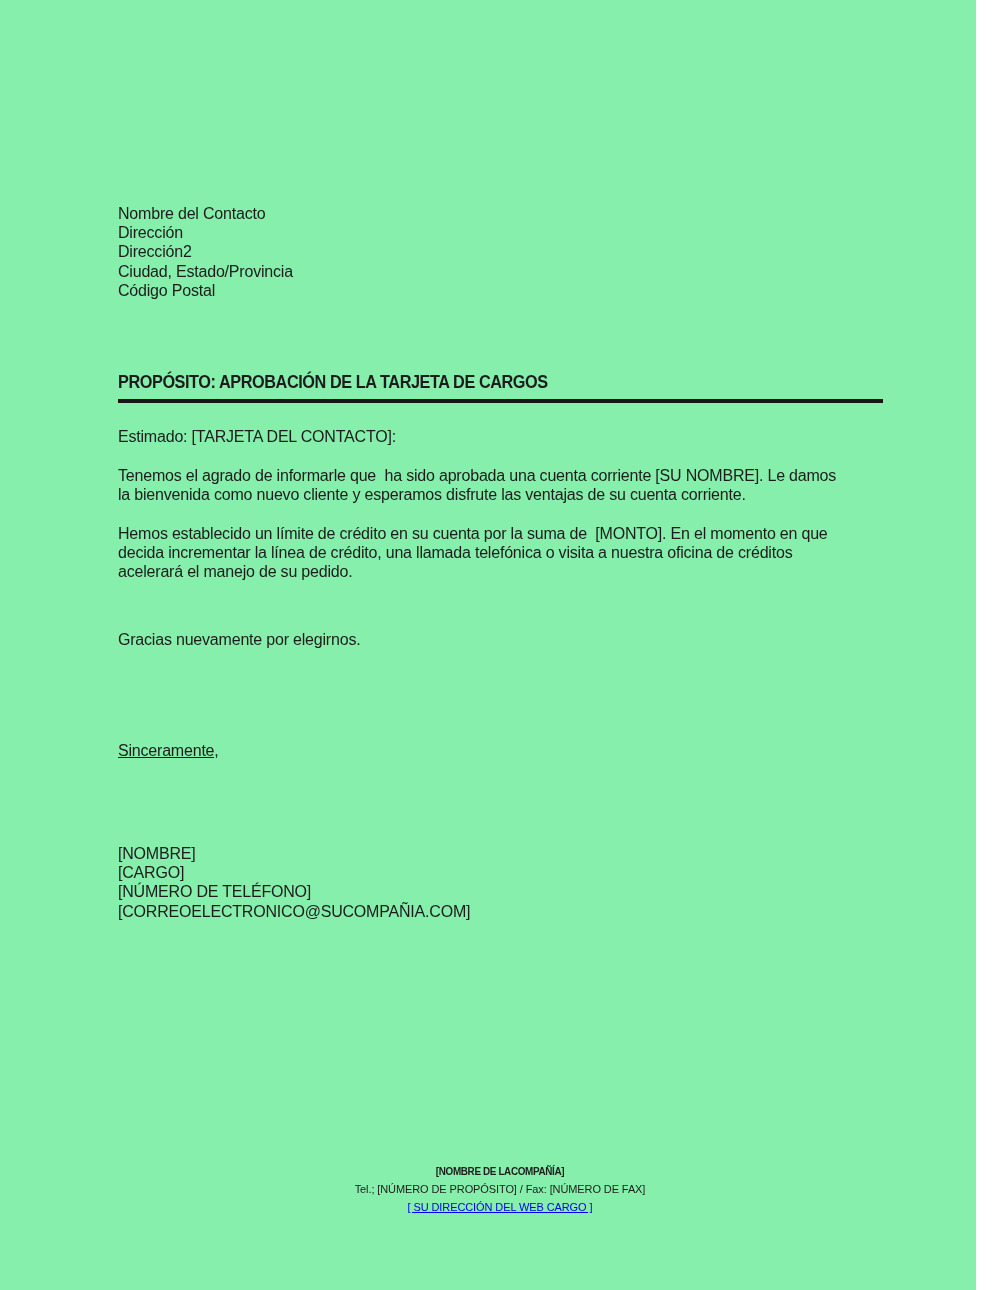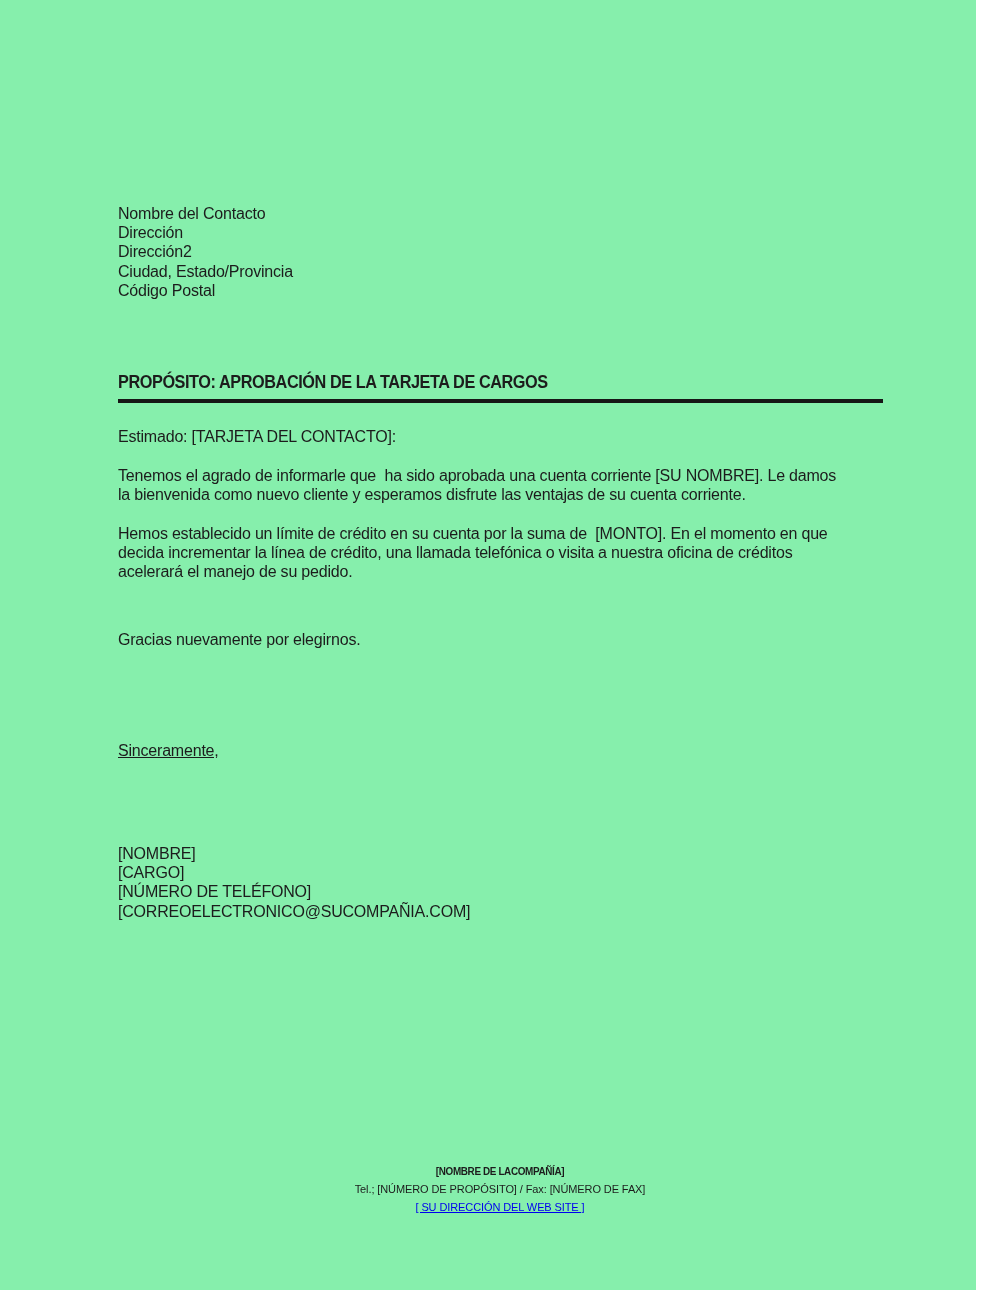--- a/index.html
+++ b/index.html
@@ -105,17 +105,17 @@
 
   <div class="block signature">[NOMBRE]
 [CARGO]
 [NÚMERO DE TELÉFONO]
 [CORREOELECTRONICO@SUCOMPAÑIA.COM]</div>
 
   <div class="footer">
     <div class="company">[NOMBRE DE LACOMPAÑÍA]</div>
     <div>Tel.; [NÚMERO DE PROPÓSITO] / Fax: [NÚMERO DE FAX]</div>
     <div>
-      <a class="weblink" href="#">[ SU DIRECCIÓN DEL WEB SITE ]</a>
+      <a class="weblink" href="#">[ SU DIRECCIÓN DEL WEB CARGO ]</a>
     </div>
   </div>
 
 </div>
 
 </body></html>

